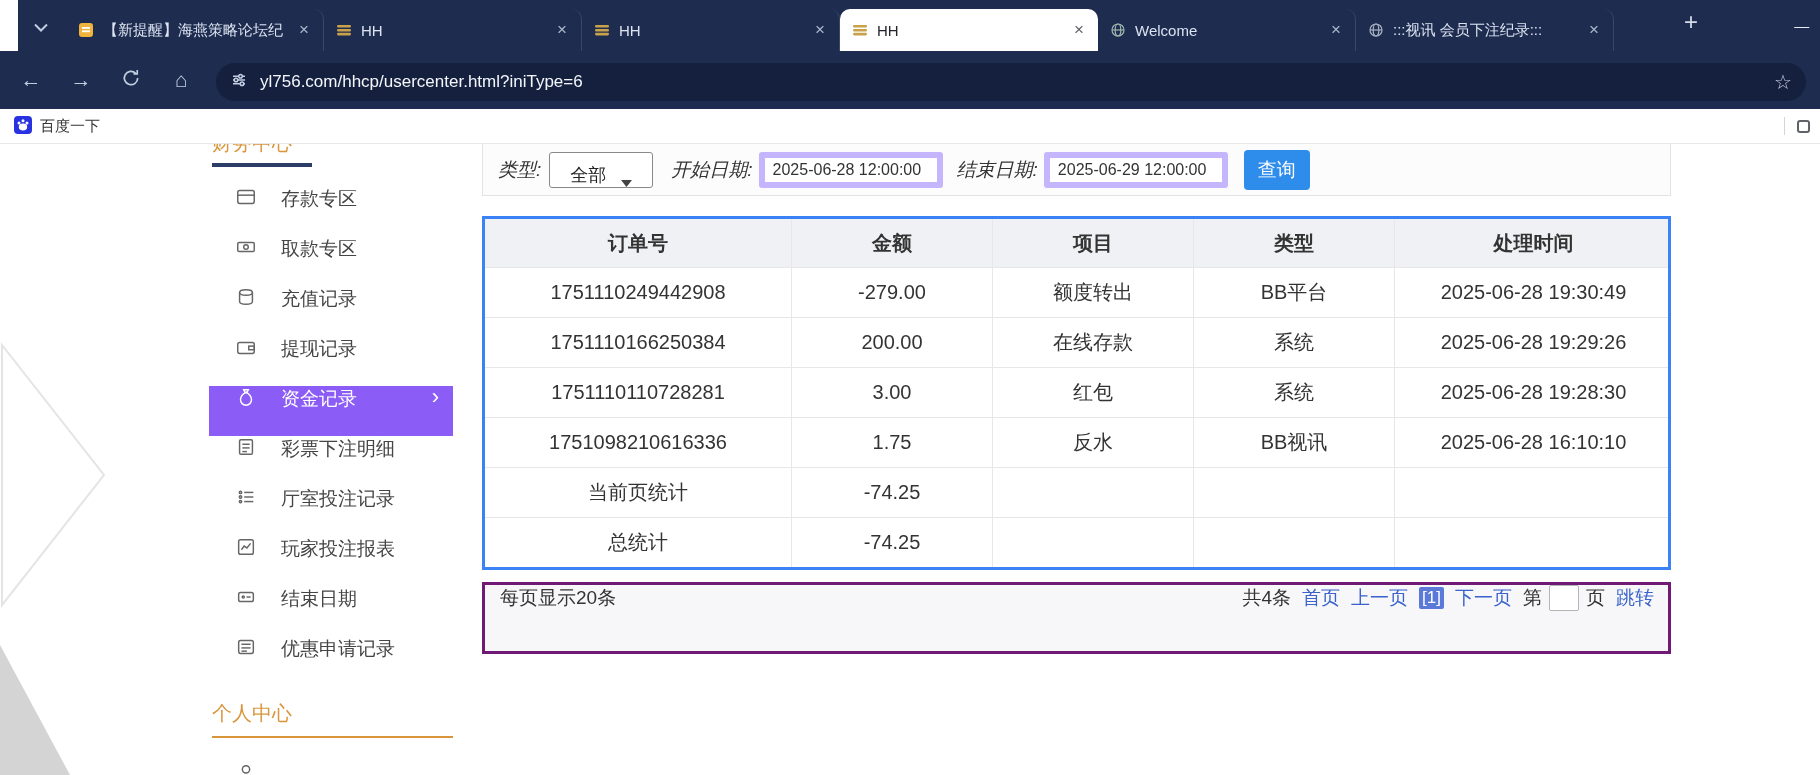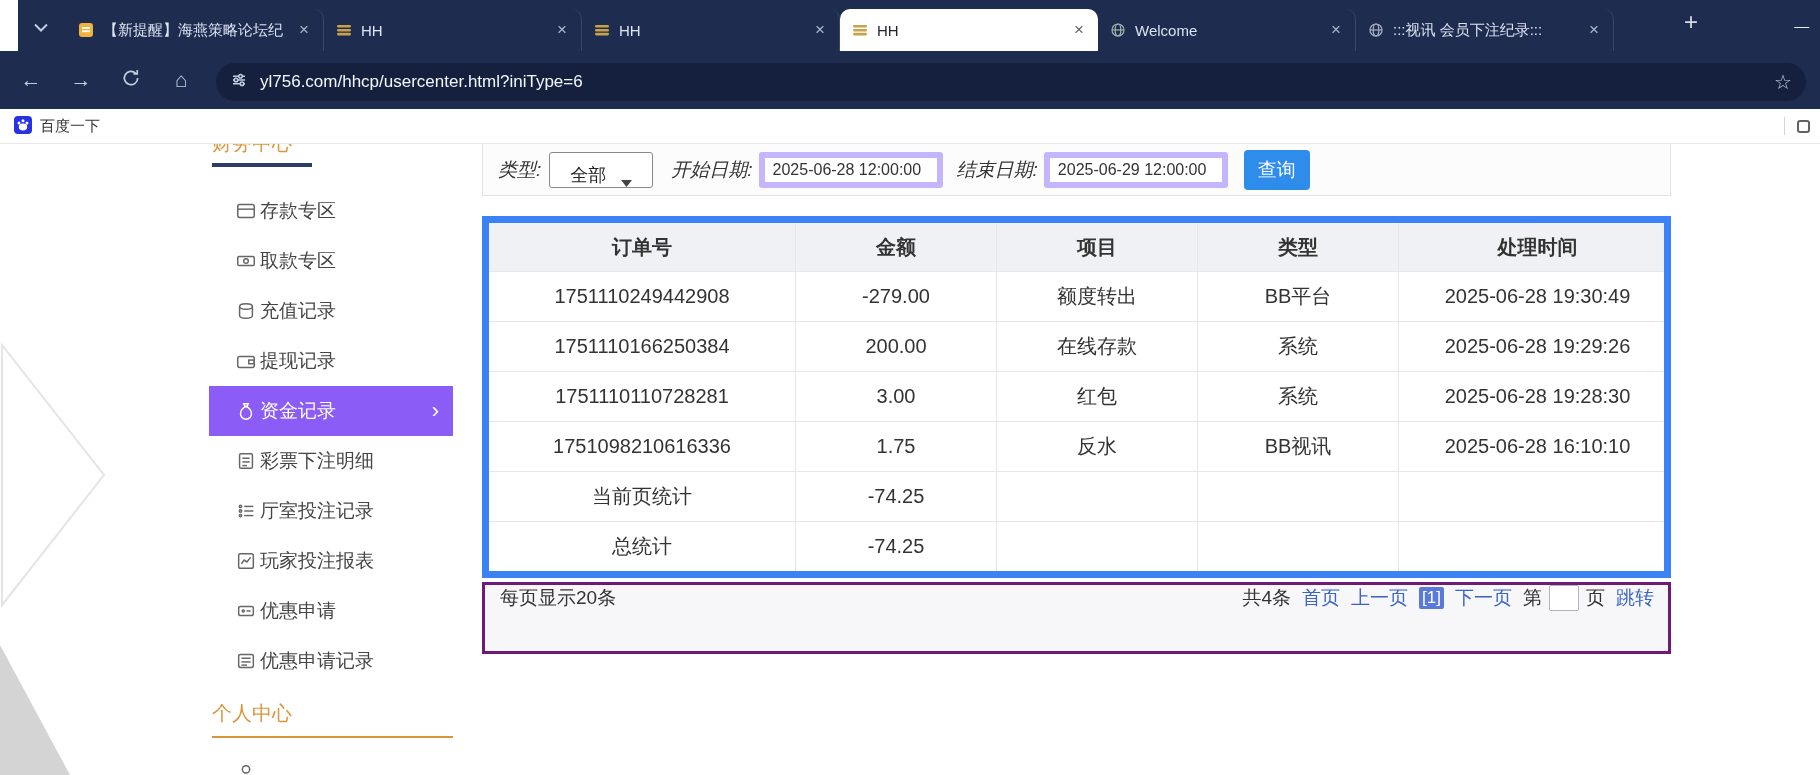--- a/index.html
+++ b/index.html
@@ -46,21 +46,21 @@
   .decor { position:absolute; z-index:1; }
 
   
   .side-section { position:absolute; left:212px; color:#d9953c; font-size:20px; z-index:2; }
   .sec-top { top:130px; }
   .sec-top-underline { position:absolute; left:212px; top:163px; width:100px; height:4px; background:#2c3e68; z-index:2; }
   .sec-bottom { top:700px; }
   .sec-bottom-underline { position:absolute; left:212px; top:736px; width:241px; height:2px; background:#d9953c; z-index:2; }
 
   .sidemenu { position:absolute; left:209px; top:186px; width:244px; z-index:2; }
-  .sideitem { height:50px; display:flex; align-items:center; padding-left:26px; gap:3px;
+  .sideitem { height:50px; display:flex; padding-left:26px; gap:24px;
               font-size:19px; color:#454545; cursor:pointer; }
   .sideitem .ico { width:22px; height:22px; color:#666; flex:0 0 22px; }
   .sideitem.active { background:#8b5cf6; color:#fff; }
   .sideitem.active .ico { color:#fff; }
   .sideitem .chev { margin-left:auto; margin-right:14px; font-size:22px; color:#fff; line-height:1; }
   .partial-item { position:absolute; left:235px; top:762px; color:#666; z-index:2; }
 
   
   .filters { position:absolute; left:482px; top:144px; width:1189px; height:52px; z-index:2;
              background:#fcfcfd; border:1px solid #e3e3e3; border-top:none;
@@ -71,21 +71,21 @@
          display:flex; align-items:flex-end; justify-content:space-between; padding:0 20px; font-size:18px; color:#222; cursor:pointer; }
   .l2 { margin-left:18px; }
   .l3 { margin-left:14px; }
   .inp { margin-left:6px; width:184px; height:36px; border:6px solid #c4b5fd; border-radius:3px; background:#fff;
          font-size:16px; color:#333; padding:0 8px; font-family:inherit; }
   .searchbtn { margin-left:16px; width:66px; height:40px; background:#2e8ceb; color:#fff; font-size:19px;
                border:none; border-radius:4px; cursor:pointer; font-family:inherit; }
 
   
   .datatable { position:absolute; left:482px; top:216px; width:1189px; z-index:2;
-               border:7px solid #3b82f6; background:#fff; }
+               border:3px solid #3b82f6; background:#fff; }
   .trow { display:grid; grid-template-columns:306px 201px 201px 201px 278px; }
   .trow.head { height:48px; background:#f0f1f4; }
   .trow.body { height:50px; border-top:1px solid #e7e7e7; }
   .tcell { display:flex; align-items:center; justify-content:center; font-size:20px; color:#333; overflow:hidden; }
   .tcell + .tcell { border-left:1px solid #e7e7e7; }
   .trow.head .tcell { font-weight:bold; }
 
   
   .pager { position:absolute; left:482px; top:582px; width:1189px; height:72px; z-index:2;
            background:#f7f7f9; border:3px solid #701a75; display:flex; align-items:flex-start; }
@@ -337,21 +337,21 @@
     </div>
 
     <div class="sideitem">
       <span class="ico">
         <svg width="22" height="22" viewBox="0 0 24 24" fill="none" stroke="currentColor" stroke-width="1.6">
             <rect x="4" y="7" width="16" height="10" rx="2"></rect>
             <circle cx="9" cy="12" r="1.2"></circle>
             <line x1="12.5" y1="12" x2="17" y2="12"></line>
           </svg>
       </span>
-      <span>优惠申请</span>
+      <span>结束日期</span>
     </div>
 
     <div class="sideitem">
       <span class="ico">
         <svg width="22" height="22" viewBox="0 0 24 24" fill="none" stroke="currentColor" stroke-width="1.6">
             <rect x="4" y="5" width="16" height="14" rx="2"></rect>
             <line x1="7" y1="9" x2="17" y2="9"></line>
             <line x1="7" y1="13" x2="17" y2="13"></line>
             <line x1="7" y1="16.5" x2="13" y2="16.5"></line>
           </svg>

